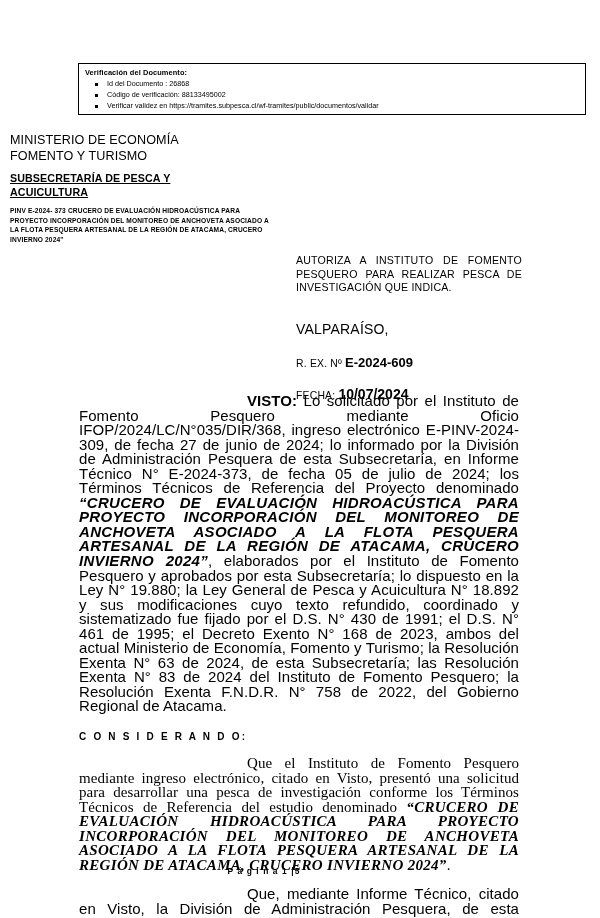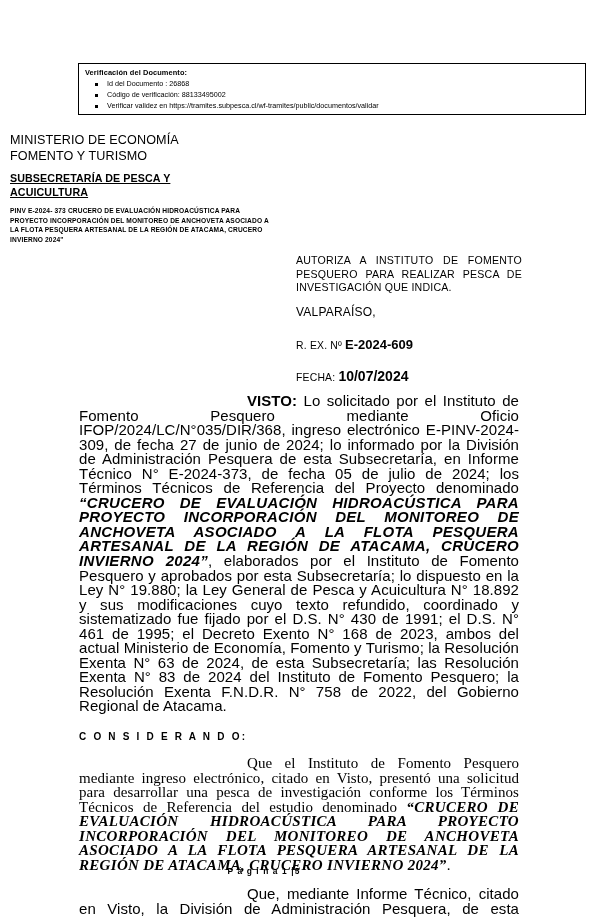--- a/index.html
+++ b/index.html
@@ -93,22 +93,22 @@
     width: 226px;
   }
   .doc-subject {
     font-size: 10.6px;
     line-height: 13.6px;
     letter-spacing: 0.2px;
     text-align: justify;
     text-align-last: left;
   }
   .doc-place {
-    margin-top: 10px;
-    font-size: 12px;
+    margin-top: 26px;
+    font-size: 14px;
     letter-spacing: 0.2px;
   }
   .doc-num {
     margin-top: 18px;
     font-size: 10.4px;
     letter-spacing: 0.2px;
   }
   .doc-num .val {
     font-size: 13px;
     font-weight: bold;

